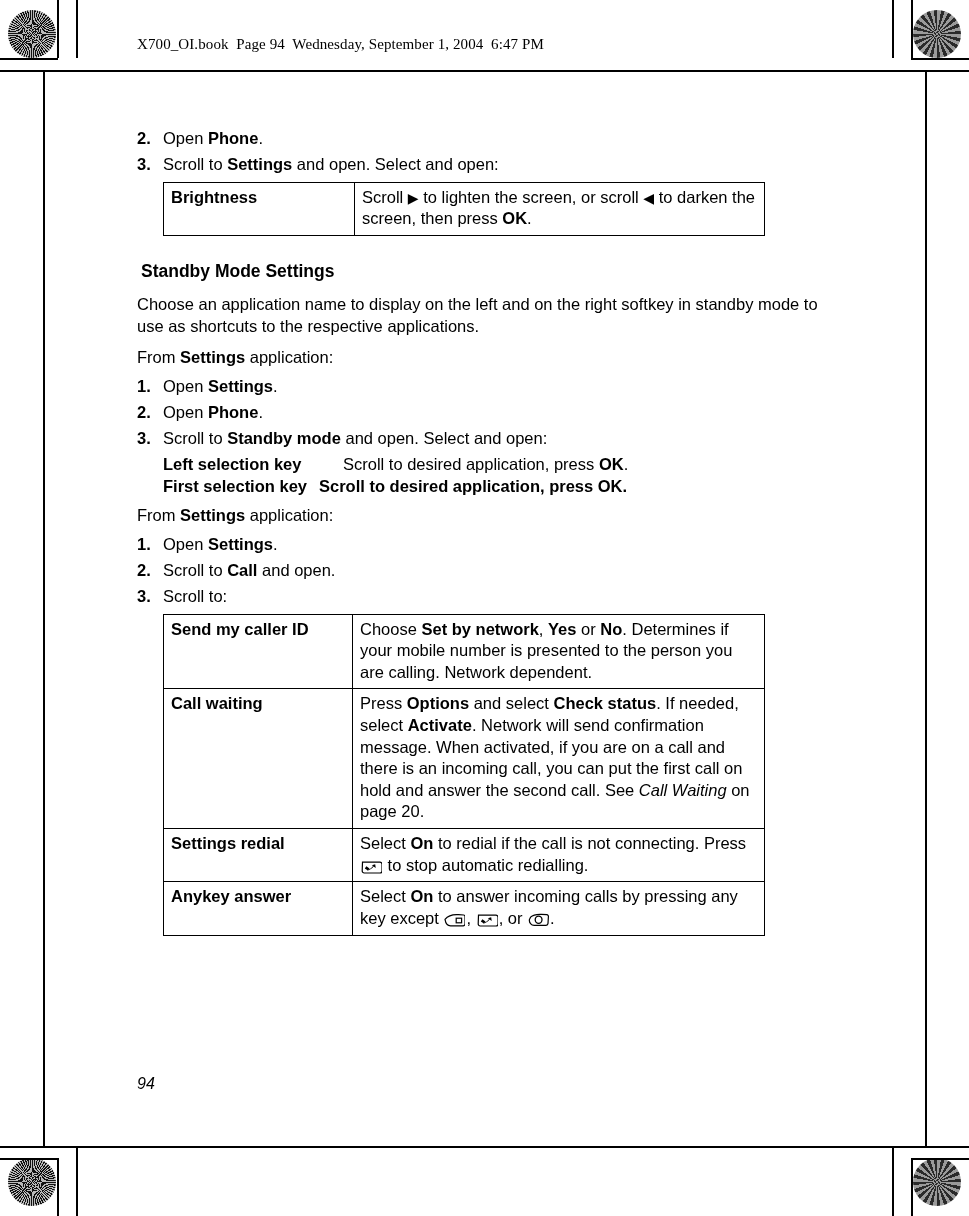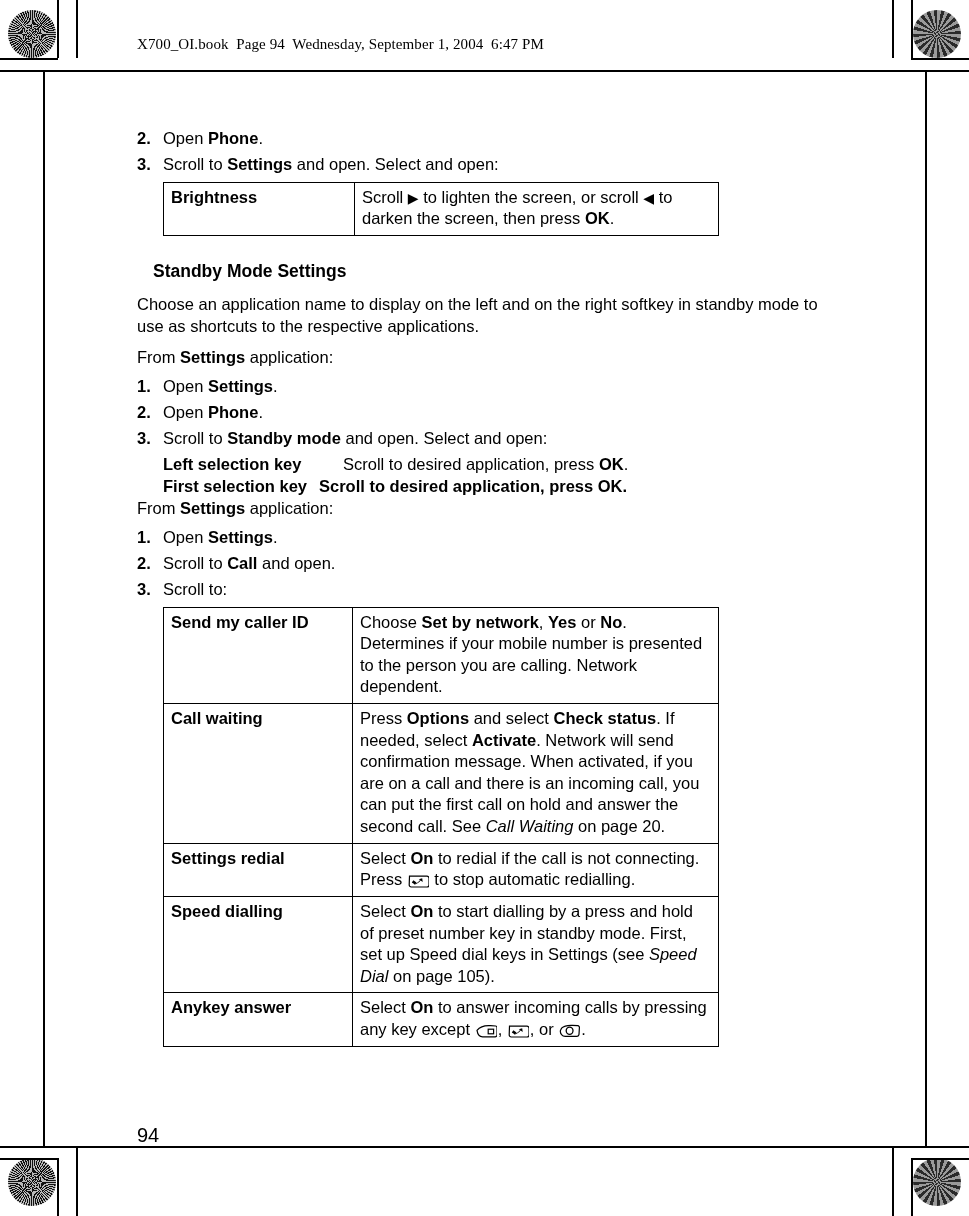--- a/index.html
+++ b/index.html
@@ -65,39 +65,39 @@
     align-items: baseline;
     margin: 0 0 4px 0;
   }
   .olist li .num {
     font-weight: bold;
     width: 26px;
     flex: 0 0 26px;
   }
   .olist li .txt { flex: 1 1 auto; }
 
-  .para { margin: 0 0 9px 0; }
+  .para { margin: 7px 0 9px 0; }
   .para.tight { margin-bottom: 7px; }
 
   h3.sub {
     font-size: 17.5px;
     font-weight: bold;
-    margin: 24px 0 11px 16px;
+    margin: 24px 0 11px 4px;
   }
   h2.chapter {
     font-size: 25px;
     font-weight: bold;
     margin: 26px 0 9px 0;
     letter-spacing: 0.2px;
   }
 
   
   table.spec {
     border-collapse: collapse;
-    width: 556px;
+    width: 602px;
     margin: 6px 0 0 26px;
     table-layout: fixed;
   }
   table.spec td {
     border: 1.4px solid #000;
     padding: 4px 7px 5px 7px;
     vertical-align: top;
     font-size: 16.5px;
     line-height: 1.31;
   }
@@ -120,22 +120,23 @@
     vertical-align: -3px;
     width: 21px; height: 14px;
     position: relative;
     margin: 0 1px;
   }
   .keyicon svg { display: block; }
 
   .pagenum {
     position: absolute;
     left: 137px;
-    top: 1124px;
-    font-size: 20px;
+    top: 1075px;
+    font-size: 16px;
+    font-style: italic;
   }
 </style>
 </head>
 <body>
 
 <div class="marks">
 
   <div class="rosette" style="left:8px; top:10px;"></div>
   <div class="trim" style="left:57px; top:0; width:1.6px; height:58px;"></div>
   <div class="trim" style="left:76px; top:0; width:1.6px; height:58px;"></div>
@@ -264,24 +265,20 @@
             <td class="k">Call waiting</td>
             <td><span>Press </span><b>Options</b><span> and select </span><b>Check status</b><span>. If needed, select </span><b>Activate</b><span>. Network will send confirmation message. When activated, if you are on a call and there is an incoming call, you can put the first call on hold and answer the second call. See </span><i>Call Waiting</i><span> on page 20.</span></td>
           </tr>
           <tr>
             <td class="k">Settings redial</td>
             <td><span>Select </span><b>On</b><span> to redial if the call is not connecting. Press </span><span class="keyicon"><svg width="21" height="14" viewBox="0 0 21 14">
                   <path d="M1.5 2.2 H19 a2 2 0 0 1 2 2 V11 a2 2 0 0 1-2 2 H3.2 a2 2 0 0 1-2-2 Z" fill="none" stroke="#000" stroke-width="1.2"></path>
                   <path d="M6.5 10.6 c2.4-0.6 4.6-2.1 6.1-4.1 l2.1 1.4 -0.5-3.6 -3.4 0.9 1.3 0.9 c-1.4 1.9-3.4 3.3-5.6 3.9 Z" fill="#000"></path>
                   <path d="M5.4 6.2 l3.1 2.2 -1.6 2.2 -3.1-2.2 Z" fill="#000"></path>
                 </svg></span><span> to stop automatic redialling.</span></td>
-          </tr>
-          <tr>
-            <td class="k">Speed dialling</td>
-            <td><span>Select </span><b>On</b><span> to start dialling by a press and hold of preset number key in standby mode. First, set up Speed dial keys in Settings (see </span><i>Speed Dial</i><span> on page 105).</span></td>
           </tr>
           <tr>
             <td class="k">Anykey answer</td>
             <td><span>Select </span><b>On</b><span> to answer incoming calls by pressing any key except </span><span class="keyicon"><svg width="21" height="14" viewBox="0 0 21 14">
                   <path d="M1 6.4 C4 2.6 9 1.2 14.5 1.6 L19.6 2 a1.6 1.6 0 0 1 1.4 1.7 V11 a1.8 1.8 0 0 1-1.8 1.8 H6.6 C3.6 12.8 1.6 10.2 1 6.4 Z" fill="none" stroke="#000" stroke-width="1.2"></path>
                   <rect x="12.2" y="5.2" width="5.4" height="4.6" fill="none" stroke="#000" stroke-width="1.2"></rect>
                 </svg></span><span>, </span><span class="keyicon"><svg width="21" height="14" viewBox="0 0 21 14">
                   <path d="M1.5 2.2 H19 a2 2 0 0 1 2 2 V11 a2 2 0 0 1-2 2 H3.2 a2 2 0 0 1-2-2 Z" fill="none" stroke="#000" stroke-width="1.2"></path>
                   <path d="M6.5 10.6 c2.4-0.6 4.6-2.1 6.1-4.1 l2.1 1.4 -0.5-3.6 -3.4 0.9 1.3 0.9 c-1.4 1.9-3.4 3.3-5.6 3.9 Z" fill="#000"></path>
                   <path d="M5.4 6.2 l3.1 2.2 -1.6 2.2 -3.1-2.2 Z" fill="#000"></path>

